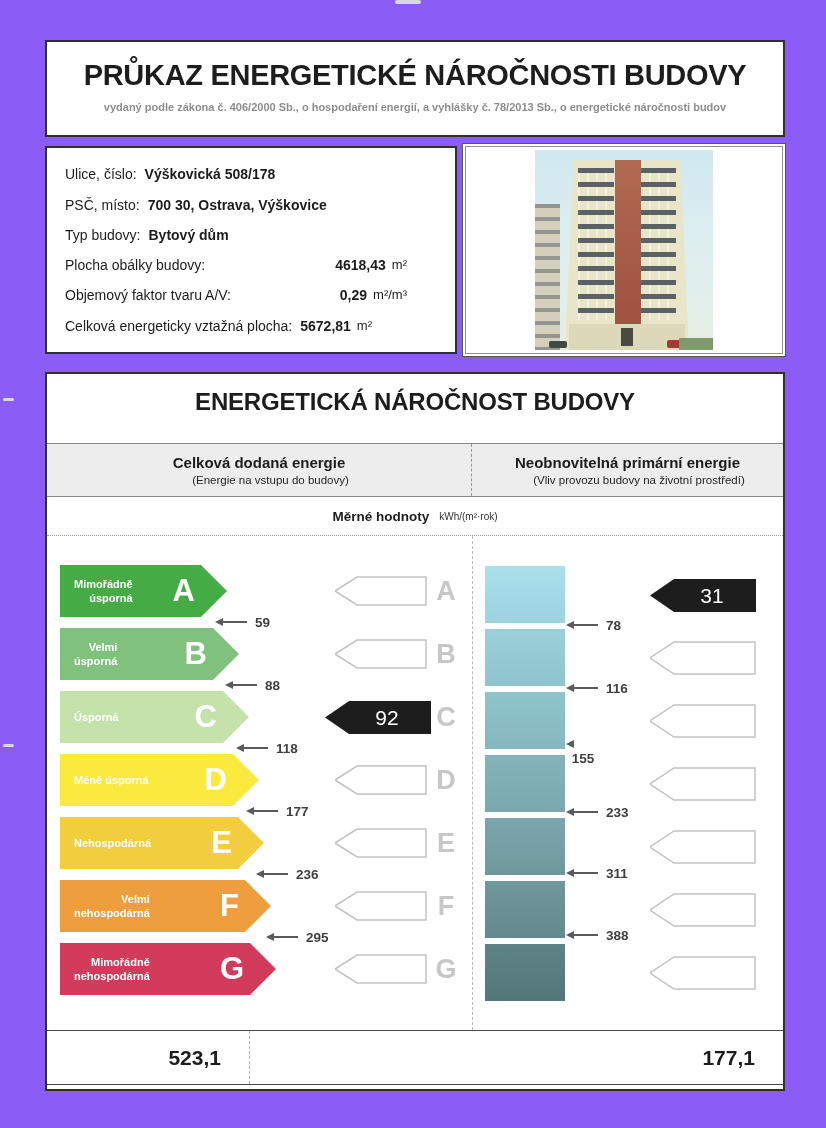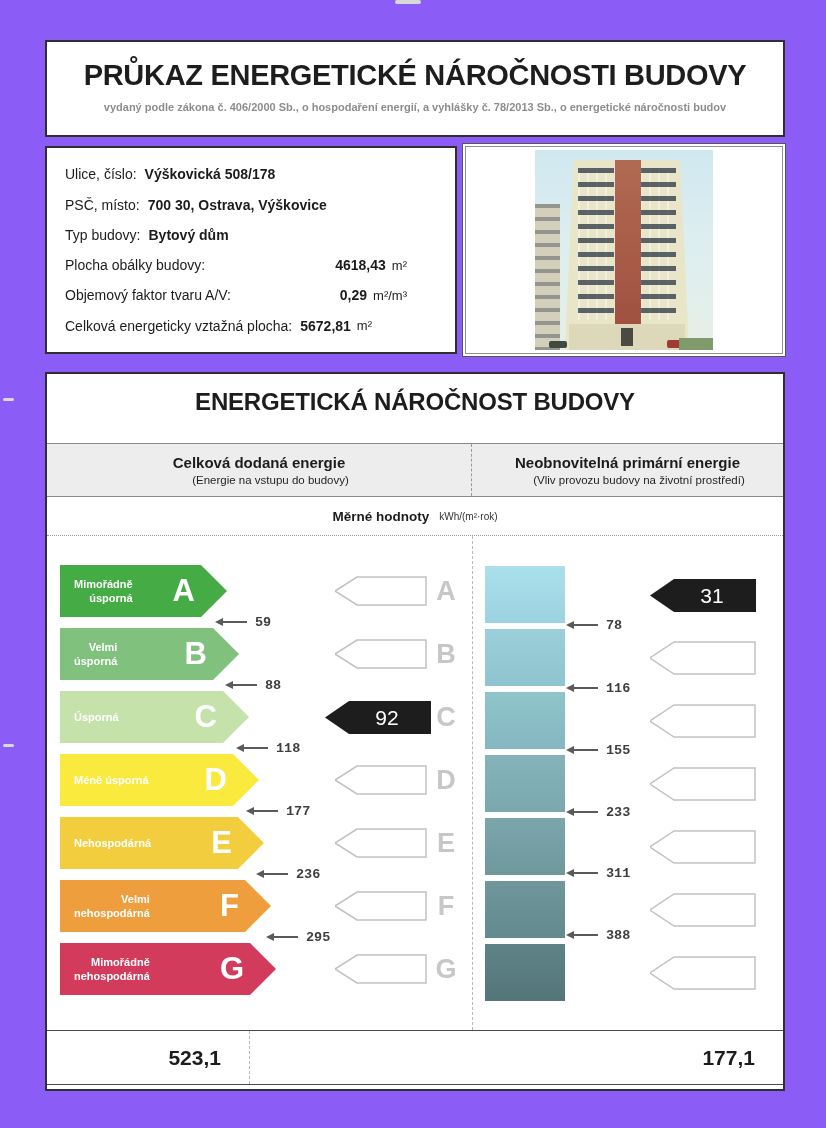--- a/index.html
+++ b/index.html
@@ -9,21 +9,21 @@
   .smudge{position:absolute;background:#d9d9d9;border-radius:2px;}
 
   
   .header-box{position:absolute;left:45px;top:40px;width:740px;height:97px;border:2.5px solid #2f2f2f;box-sizing:border-box;background:#fff;}
   .header-box h1{margin:17px 0 0;text-align:center;font-size:29px;letter-spacing:-.3px;color:#1d1d1d;font-weight:700;}
   .header-box .subtitle{margin:9px 10px 0;text-align:center;font-size:11px;font-weight:700;color:#8d8d8d;}
 
   
   .info-box{position:absolute;left:45px;top:146px;width:412px;height:208px;border:2px solid #2f2f2f;box-sizing:border-box;background:#fff;
     display:flex;flex-direction:column;justify-content:space-evenly;padding:4px 14px 4px 18px;}
-  .irow{display:flex;align-items:center;font-size:14px;}
+  .irow{display:flex;align-items:flex-start;font-size:14px;}
   .ilabel{margin-right:8px;white-space:nowrap;}
   .ival{font-weight:700;white-space:nowrap;}
   .irow.spread .ival{margin-left:auto;}
   .iunit{margin-left:6px;font-size:13px;}
   .irow.spread{padding-right:34px;}
 
   
   .photo-box{position:absolute;left:462px;top:143px;width:324px;height:214px;border:1.5px solid #555;box-sizing:border-box;background:#fff;padding:2px;}
   .photo-inner{width:100%;height:100%;border:1px solid #8f8f8f;box-sizing:border-box;display:flex;align-items:center;justify-content:center;background:#fff;}
   .photo{position:relative;width:178px;height:200px;overflow:hidden;background:linear-gradient(180deg,#cfe8f0 0%,#ddeef0 45%,#e6efe6 100%);}
@@ -78,21 +78,21 @@
   .tblock{position:absolute;left:438px;width:80px;height:57px;}
   .t-0{background:linear-gradient(180deg,#abdfec,#9cd3e0);}
   .t-1{background:linear-gradient(180deg,#9bd0da,#8fc4cf);}
   .t-2{background:linear-gradient(180deg,#90c4cb,#84b7bf);}
   .t-3{background:linear-gradient(180deg,#84b4ba,#7aa8ae);}
   .t-4{background:linear-gradient(180deg,#7ba6ab,#6f989d);}
   .t-5{background:linear-gradient(180deg,#6f979c,#638a8e);}
   .t-6{background:linear-gradient(180deg,#5e8387,#54767a);}
 
   
-  .tick{position:absolute;display:flex;align-items:center;gap:8px;height:14px;font-family:Liberation Mono, monospace;}
+  .tick{position:absolute;display:flex;align-items:center;gap:8px;height:14px;}
   .tline{position:relative;width:30px;height:2px;background:#5a5a5a;}
   .tline::before{content:"";position:absolute;left:-2px;top:-3.5px;width:0;height:0;border-right:8px solid #5a5a5a;border-top:4.5px solid transparent;border-bottom:4.5px solid transparent;}
   .tnum{font-size:13.5px;font-weight:700;color:#3f3f3f;}
 
   
   .totals{position:absolute;left:0;right:0;top:656px;height:55px;border-top:1.5px solid #4a4a4a;border-bottom:1.5px solid #4a4a4a;display:flex;box-sizing:border-box;}
   .tlabel{width:222px;border-right:1.5px solid #4a4a4a;display:flex;flex-direction:column;align-items:center;justify-content:center;box-sizing:border-box;}
   .tlabel .l1{font-size:13.5px;font-weight:700;}
   .tlabel .l2{font-size:11px;margin-top:2px;}
   .tval{display:flex;align-items:center;justify-content:flex-end;font-size:21px;font-weight:700;box-sizing:border-box;}
@@ -277,21 +277,21 @@
     <div class="tblock t-6" style="top:570px;"></div>
 
     <div class="tick" style="left:521px;top:244px;">
         <span class="tline"></span>
         <span class="tnum">78</span>
       </div>
     <div class="tick" style="left:521px;top:307px;">
         <span class="tline"></span>
         <span class="tnum">116</span>
       </div>
-    <div class="tick" style="left:521px;top:369px;">
+    <div class="tick" style="left:521px;top:369px;flex-direction:column;">
         <span class="tline"></span>
         <span class="tnum">155</span>
       </div>
     <div class="tick" style="left:521px;top:431px;">
         <span class="tline"></span>
         <span class="tnum">233</span>
       </div>
     <div class="tick" style="left:521px;top:492px;">
         <span class="tline"></span>
         <span class="tnum">311</span>

